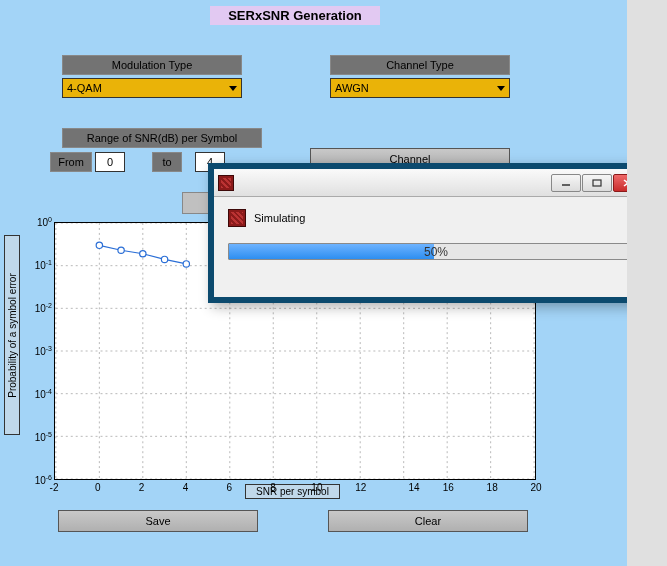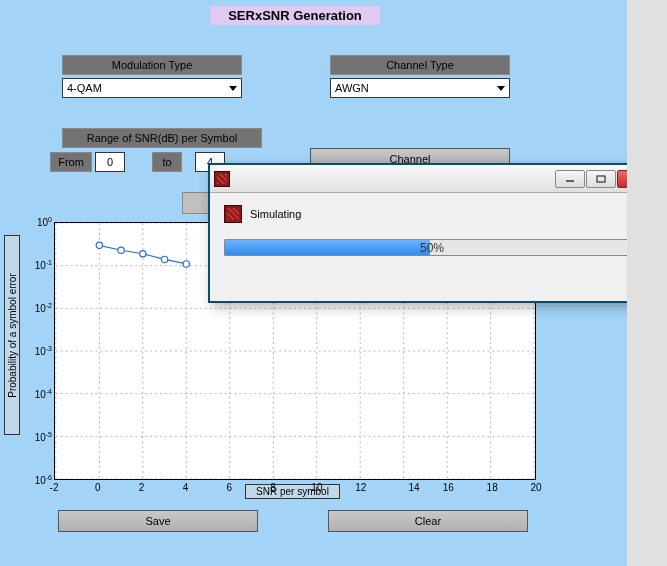--- a/index.html
+++ b/index.html
@@ -29,21 +29,21 @@
     padding: 2px 0;
   }
   .group-label {
     background: #737373;
     border: 1px solid #888;
     text-align: center;
     padding: 3px 0;
     font-size: 11px;
   }
   .combo {
-    background: #ffffff;
+    background: #eab308;
     border: 1px solid #333;
     padding: 0 4px;
     display: flex;
     justify-content: space-between;
     align-items: center;
     height: 20px;
     font-size: 11px;
     cursor: pointer;
   }
   .combo .arrow {
@@ -123,21 +123,21 @@
     width: 20px;
   }
   
   .dialog {
     position: absolute;
     left: 208px;
     top: 163px;
     width: 445px;
     height: 140px;
     background: #f0f0f0;
-    border: 2px solid #0c4a6e;
+    border: 6px solid #0c4a6e;
     box-shadow: 4px 4px 12px rgba(0,0,0,0.3);
   }
   .titlebar {
     height: 28px;
     background: linear-gradient(#fafafa, #e0e0e0);
     border-bottom: 1px solid #aaa;
     display: flex;
     align-items: center;
     padding: 0 4px;
     gap: 6px;

